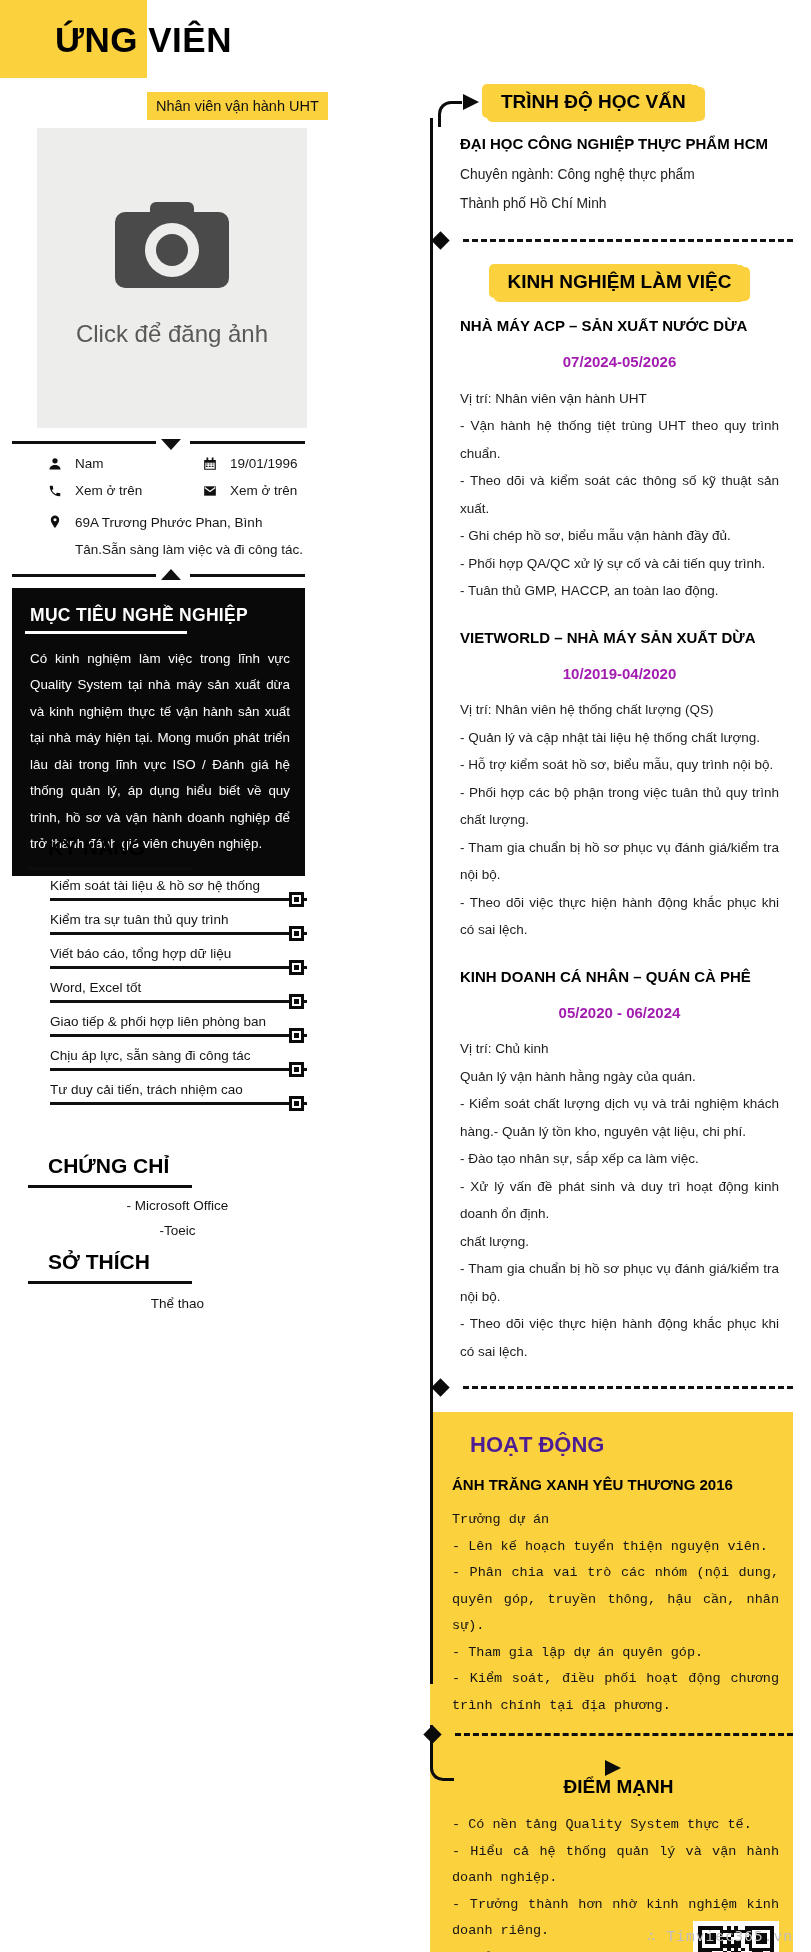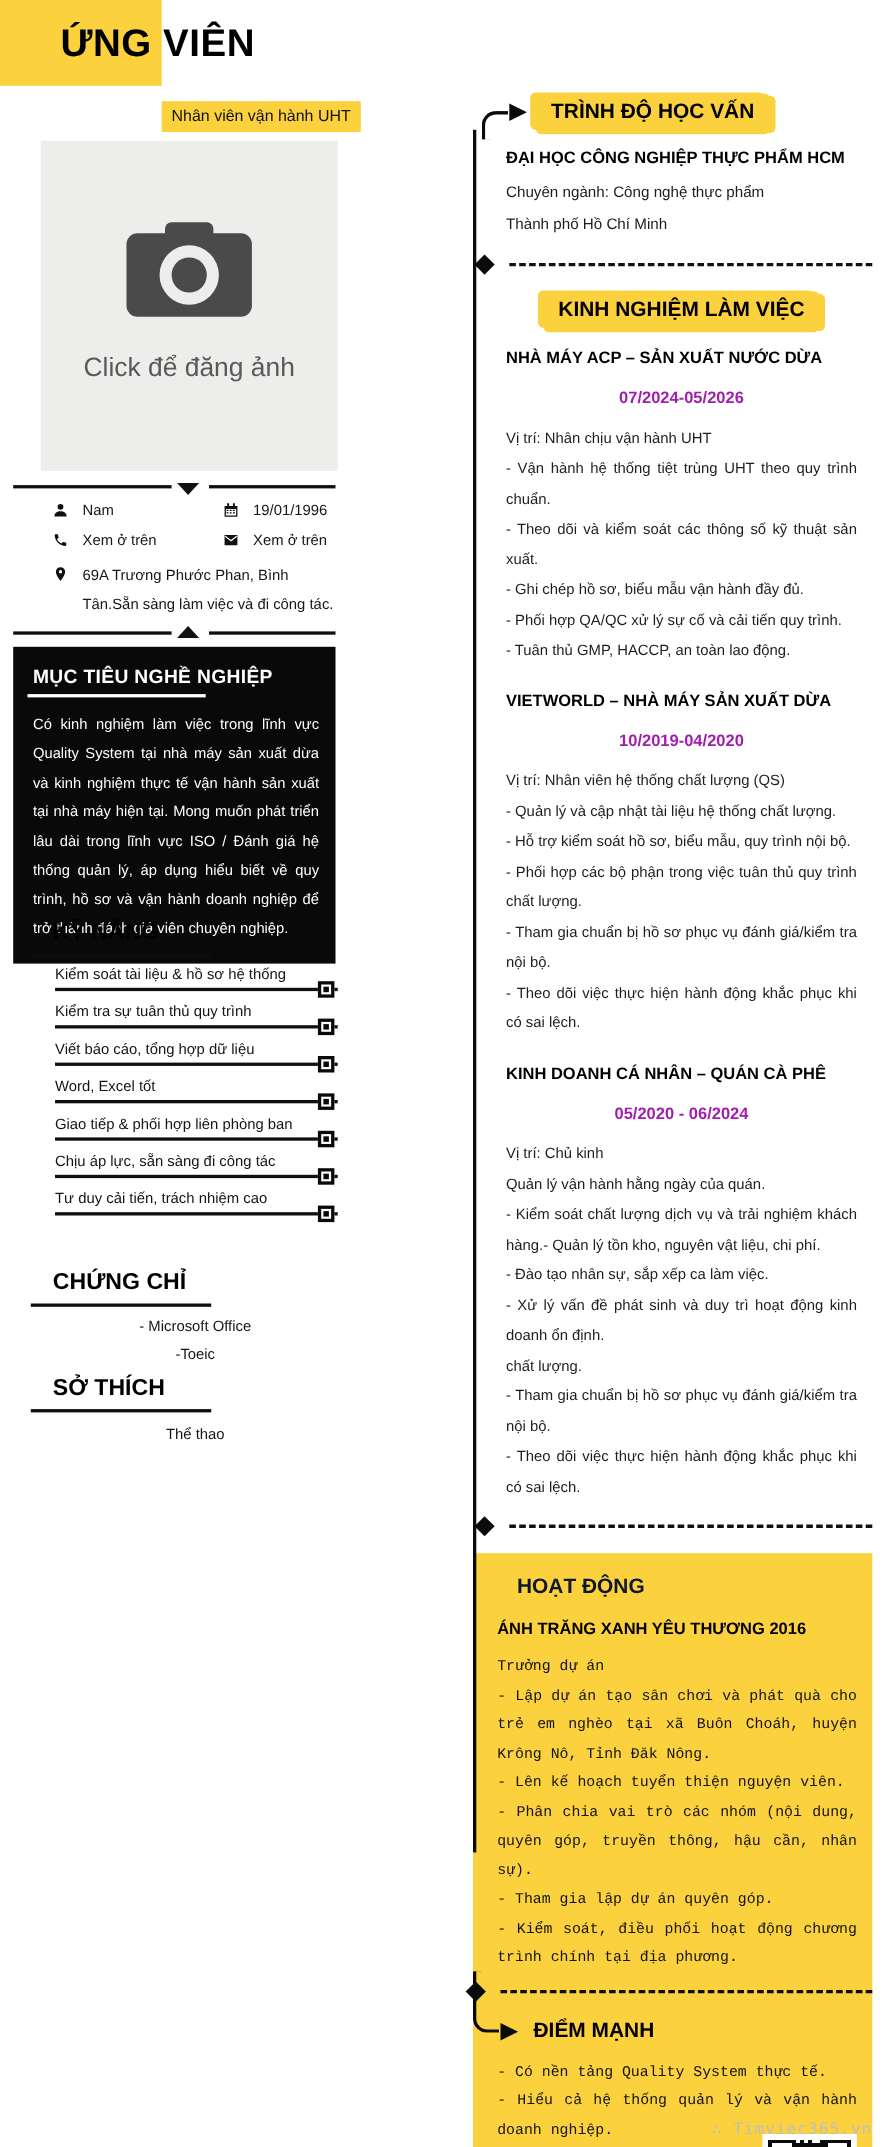--- a/index.html
+++ b/index.html
@@ -81,25 +81,25 @@
   .sep{position:relative;border-top:3px dashed #121212;margin:21px -14px 23px 3px;}
   .sep::before{content:"";position:absolute;left:-29px;top:-8px;width:13px;height:13px;background:#0b0b0b;transform:rotate(45deg);}
 
   .job{margin-top:18px;}
   .job h3{font-size:15px;color:#000;margin:0 0 10px 0;}
   .job .period{font-size:15px;font-weight:700;color:#a21caf;text-align:center;margin:14px 0 9px 0;}
   .job p{margin:0;font-size:13.5px;line-height:27.5px;text-align:justify;}
 
   
   .ybox{position:relative;background:var(--yellow);margin-top:16px;width:363px;min-height:600px;padding:20px 14px 0 22px;}
-  .ybox .act-head{font-size:19px;font-weight:700;color:#0f172a;margin:0 0 18px 0;padding-left:18px;}
+  .ybox .act-head{font-size:22px;font-weight:700;color:#4c1d95;margin:0 0 18px 0;padding-left:18px;}
   .ybox .act-event{font-size:15px;font-weight:700;color:#000;margin:0 0 14px 0;}
   .ybox p.line{margin:0;font-size:13.5px;line-height:26.5px;text-align:justify;color:#141414;font-family:Liberation Mono, monospace;}
   .ybox .sep{margin:14px -14px 0 3px;border-top-color:#0d0d0d;}
-  .strength-row{position:relative;display:flex;align-items:center;margin:24px 0 14px 0;}
+  .strength-row{position:relative;display:flex;align-items:center;margin:24px 0 14px 0;flex-direction:column;}
   .strength-row .title{font-size:19px;font-weight:700;color:#000;margin-left:6px;}
 
   .qr{position:absolute;right:14px;bottom:5px;width:86px;height:86px;background:#fff;padding:5px;}
   .qr svg{display:block;width:76px;height:76px;}
 
   .watermark{position:absolute;right:18px;top:1928px;font-family:"DejaVu Sans Mono","Liberation Mono",monospace;font-size:14.5px;letter-spacing:1px;color:#bfbfbf;}
 </style>
 </head>
 <body>
 
@@ -259,21 +259,21 @@
       <p class="edu-line">Thành phố Hồ Chí Minh</p>
       <div class="sep"></div>
     </div>
 
     <div class="pad">
       <span class="chip chip-center">KINH NGHIỆM LÀM VIỆC</span>
 
       <div class="job">
         <h3>NHÀ MÁY ACP – SẢN XUẤT NƯỚC DỪA</h3>
         <p class="period">07/2024-05/2026</p>
-        <p>Vị trí: Nhân chịu vận hành UHT</p>
+        <p>Vị trí: Nhân viên vận hành UHT</p>
         <p>- Vận hành hệ thống tiệt trùng UHT theo quy trình chuẩn.</p>
         <p>- Theo dõi và kiểm soát các thông số kỹ thuật sản xuất.</p>
         <p>- Ghi chép hồ sơ, biểu mẫu vận hành đầy đủ.</p>
         <p>- Phối hợp QA/QC xử lý sự cố và cải tiến quy trình.</p>
         <p>- Tuân thủ GMP, HACCP, an toàn lao động.</p>
       </div>
 
       <div class="job" style="margin-top:24px">
         <h3>VIETWORLD – NHÀ MÁY SẢN XUẤT DỪA</h3>
         <p class="period">10/2019-04/2020</p>
@@ -298,21 +298,20 @@
         <p>- Theo dõi việc thực hiện hành động khắc phục khi có sai lệch.</p>
       </div>
 
       <div class="sep"></div>
     </div>
 
     <div class="ybox">
       <h2 class="act-head">HOẠT ĐỘNG</h2>
       <p class="act-event">ÁNH TRĂNG XANH YÊU THƯƠNG 2016</p>
       <p class="line">Trưởng dự án</p>
-      <p class="line">- Lập dự án tạo sân chơi và phát quà cho trẻ em nghèo tại xã Buôn Choáh, huyện Krông Nô, Tỉnh Đăk Nông.</p>
       <p class="line">- Lên kế hoạch tuyển thiện nguyện viên.</p>
       <p class="line">- Phân chia vai trò các nhóm (nội dung, quyên góp, truyền thông, hậu cần, nhân sự).</p>
       <p class="line">- Tham gia lập dự án quyên góp.</p>
       <p class="line">- Kiểm soát, điều phối hoạt động chương trình chính tại địa phương.</p>
 
       <div class="sep"></div>
 
       <div class="strength-row">
         <span class="bend-bottom"></span>
         <span class="arrowhead"></span>

